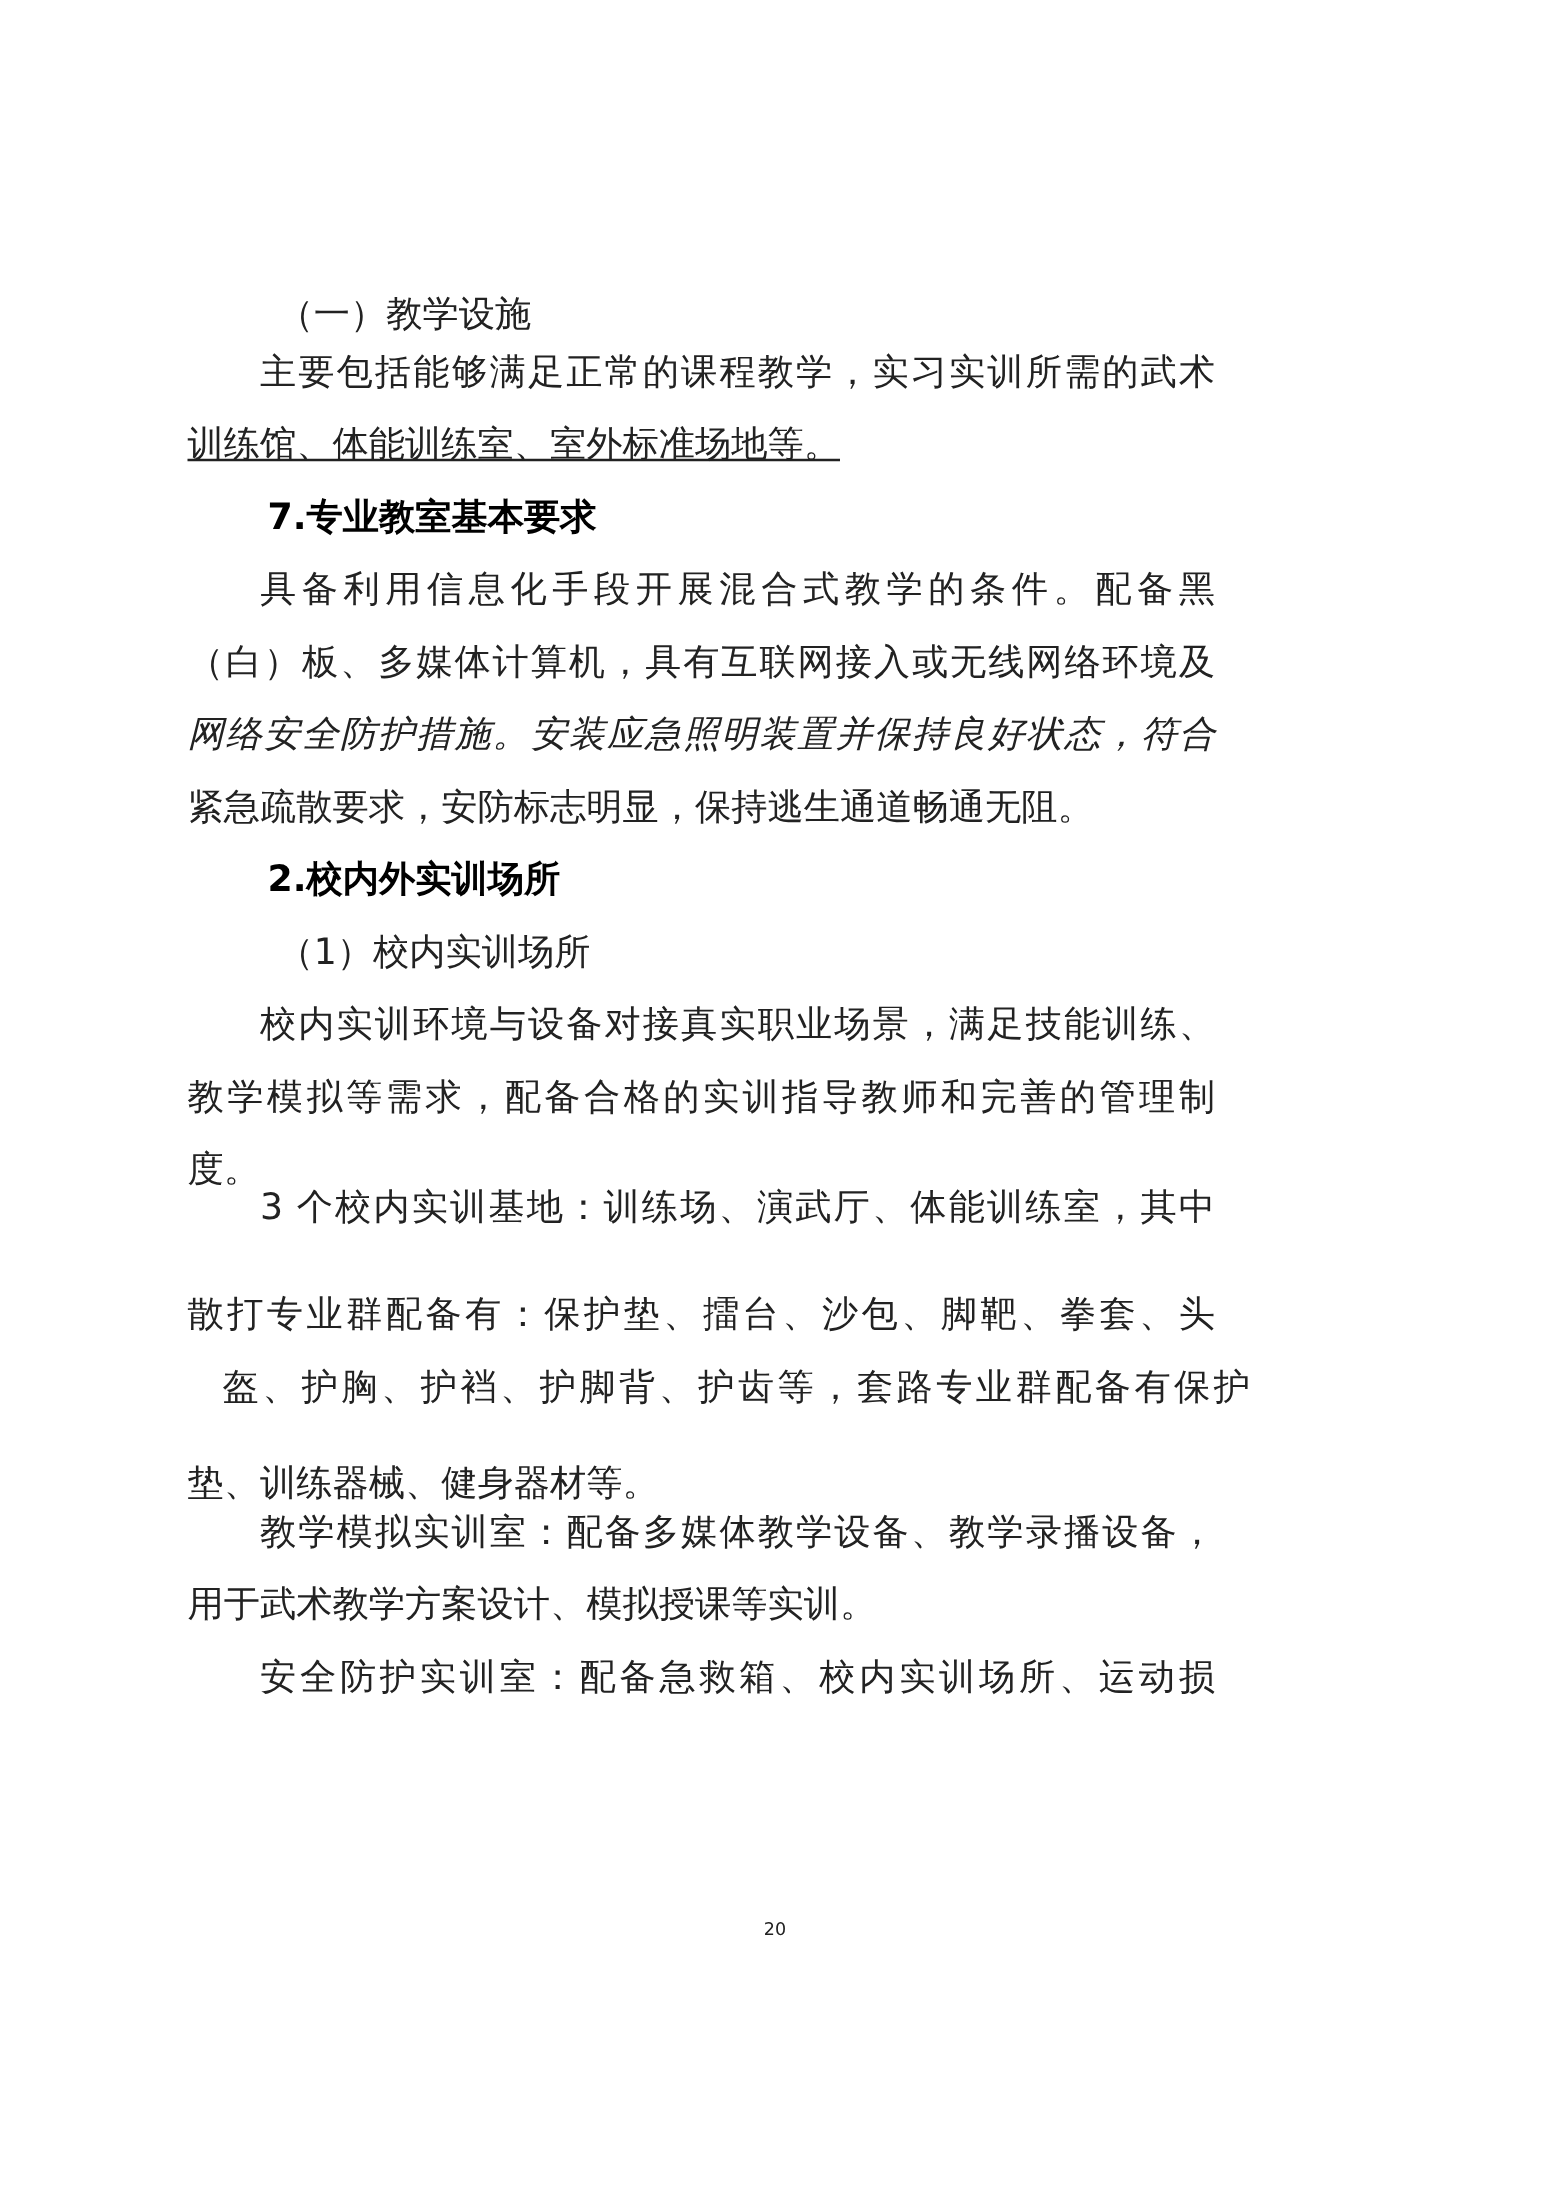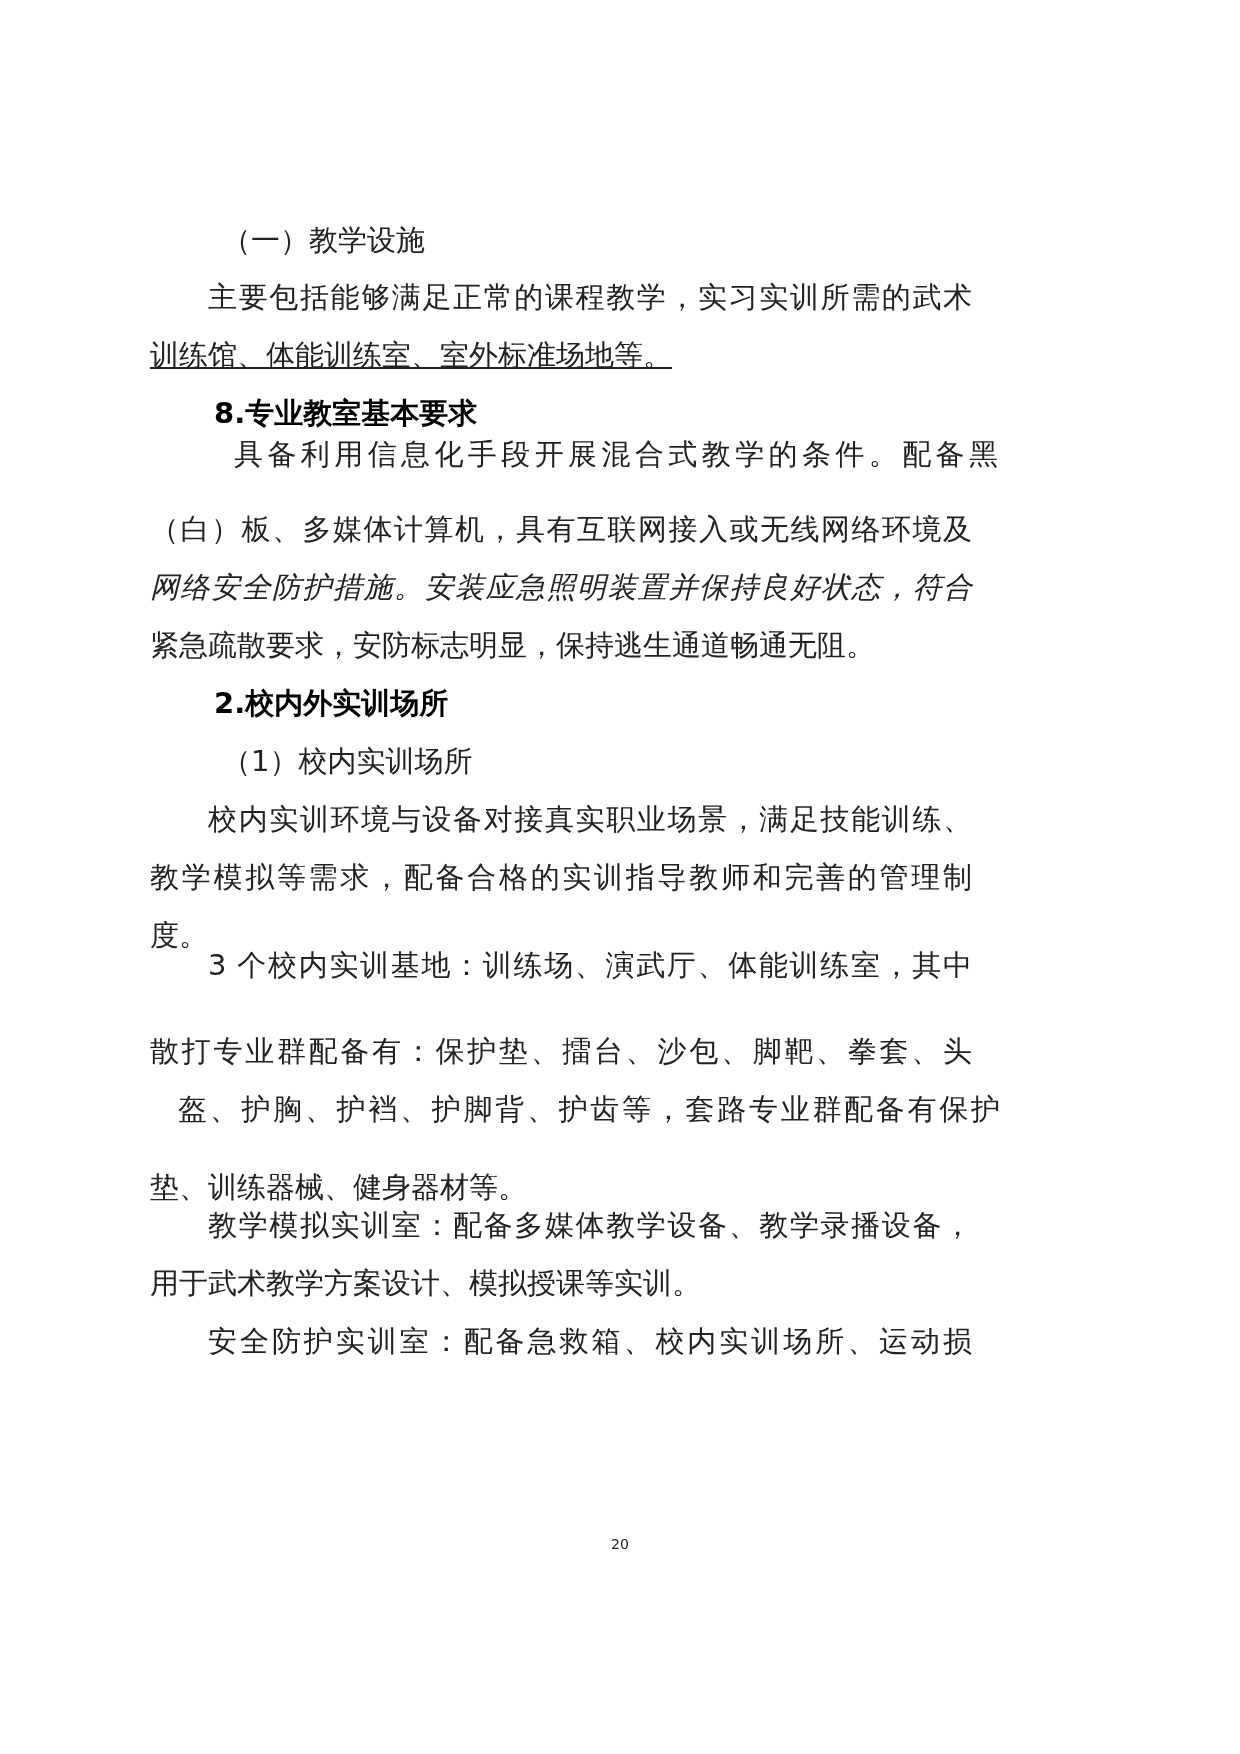--- a/index.html
+++ b/index.html
@@ -58,28 +58,28 @@
       font-size: 14px;
       color: #222222;
     }
   </style>
 </head>
 <body>
 
 <div class="page">
   <div class="content">
 
-    <div class="line h-sub" style="top:1px;">（一）教学设施</div>
+    <div class="line h-sub" style="top:12px;">（一）教学设施</div>
 
     <div class="line indent justify" style="top:58px;">主要包括能够满足正常的课程教学，实习实训所需的武术</div>
     <div class="line" style="top:116px;text-decoration:underline;">训练馆、体能训练室、室外标准场地等。</div>
 
-    <div class="line h-num bold" style="top:174px;">8.专业教室基本要求</div>
+    <div class="line h-num bold" style="top:174px;">7.专业教室基本要求</div>
 
-    <div class="line indent justify" style="top:215px;margin-left:26px;">具备利用信息化手段开展混合式教学的条件。配备黑</div>
+    <div class="line indent justify" style="top:232px;">具备利用信息化手段开展混合式教学的条件。配备黑</div>
     <div class="line justify" style="top:290px;">（白）板、多媒体计算机，具有互联网接入或无线网络环境及</div>
     <div class="line justify" style="top:348px;font-style:italic;">网络安全防护措施。安装应急照明装置并保持良好状态，符合</div>
     <div class="line" style="top:406px;">紧急疏散要求，安防标志明显，保持逃生通道畅通无阻。</div>
 
     <div class="line h-num bold" style="top:464px;">2.校内外实训场所</div>
 
     <div class="line h-sub" style="top:522px;">（1）校内实训场所</div>
 
     <div class="line indent justify" style="top:580px;">校内实训环境与设备对接真实职业场景，满足技能训练、</div>
     <div class="line justify" style="top:638px;">教学模拟等需求，配备合格的实训指导教师和完善的管理制</div>

